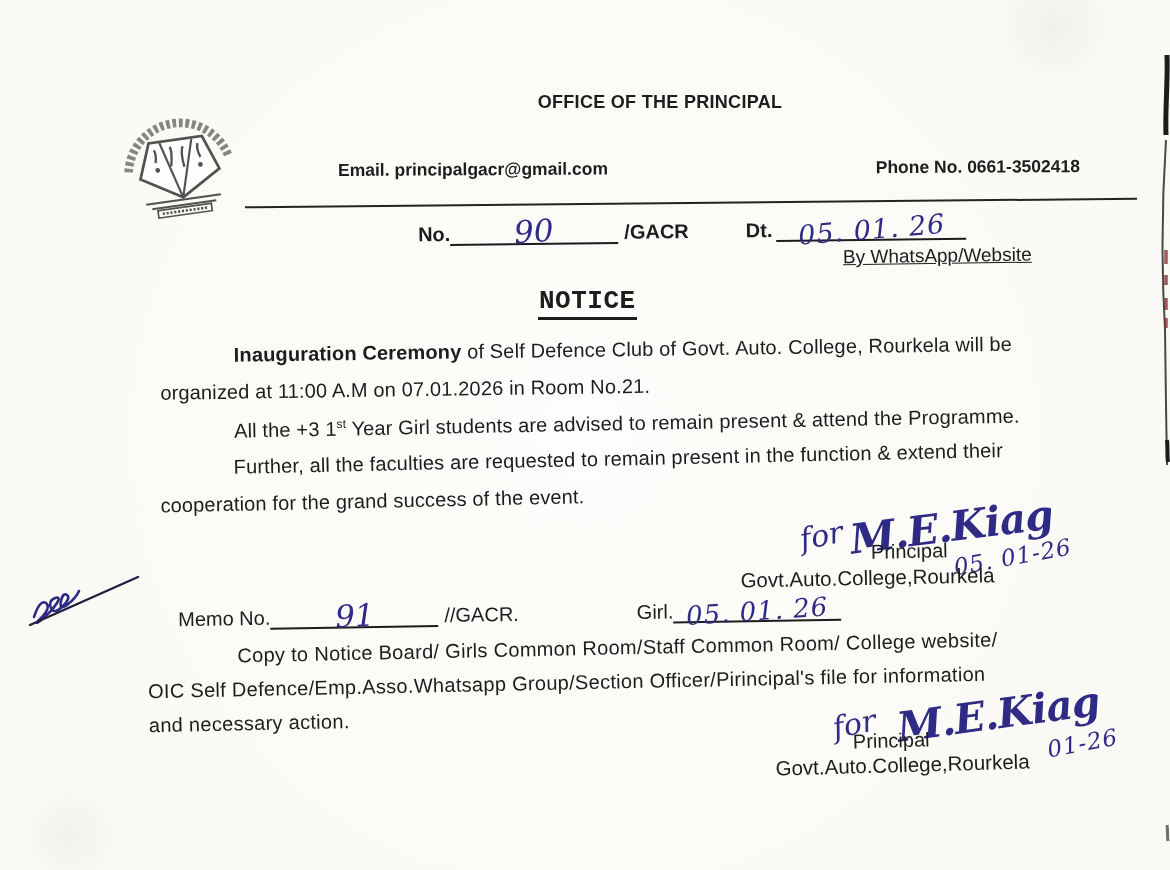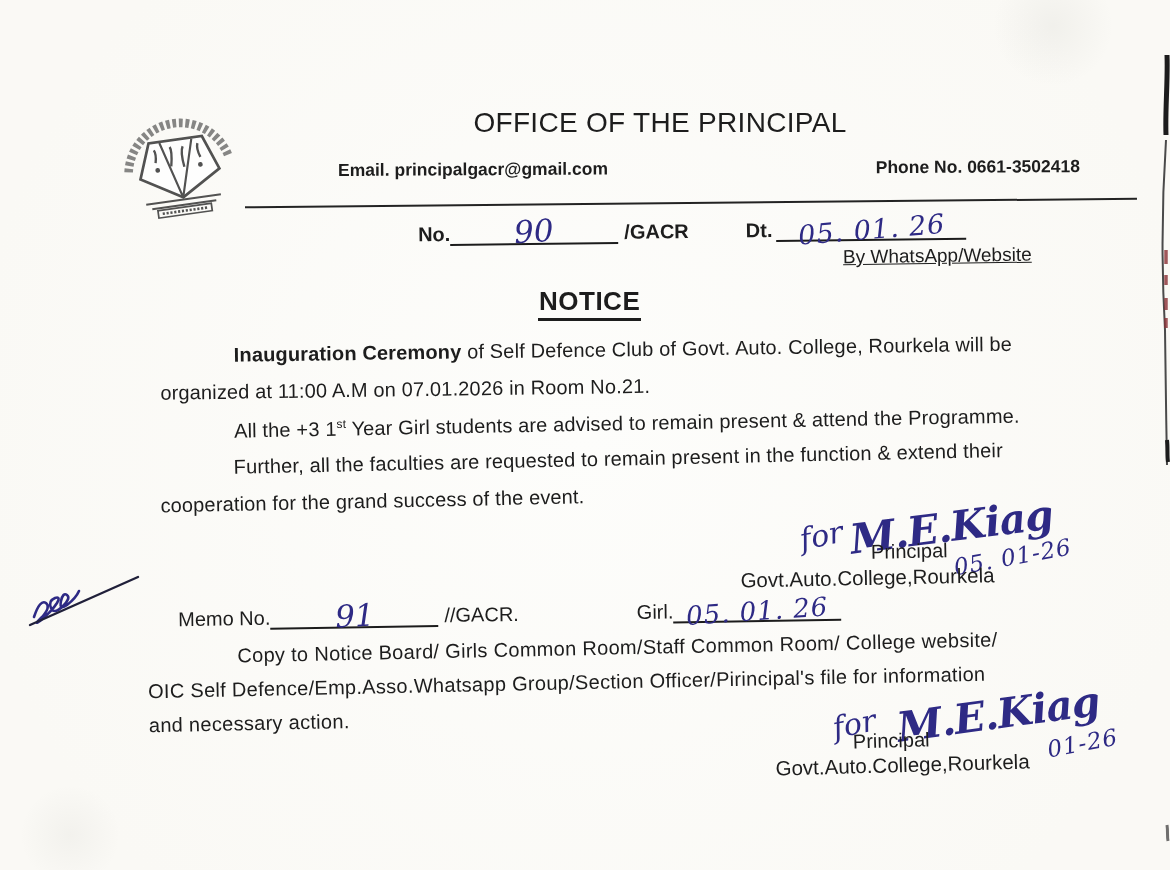--- a/index.html
+++ b/index.html
@@ -15,42 +15,42 @@
     font-family:"Liberation Sans", sans-serif;
     color:#1d1d1d;
   }
   .abs{position:absolute;}
   .bold{font-weight:bold;}
   .nowrap{white-space:nowrap;}
 
   
   .logo{left:108px;top:100px;width:140px;height:120px;transform:rotate(-8deg);opacity:.88;}
   .hdr{left:265px;top:92px;width:790px;text-align:center;}
-  .hdr-office{font-size:28px;font-weight:normal;letter-spacing:.3px;margin-top:15px;}
+  .hdr-office{font-size:18px;font-weight:bold;letter-spacing:.3px;}
   .hdr-college{font-size:21px;font-weight:bold;margin-top:3px;letter-spacing:.2px;}
   .contact{left:338px;top:158px;width:742px;display:flex;justify-content:space-between;
     font-size:17.5px;font-weight:bold;transform:rotate(-.3deg);}
   .rule{left:245px;top:202px;width:892px;height:2.4px;background:#232323;transform:rotate(-.55deg);}
 
   
   .refrow{left:418px;top:210px;display:flex;align-items:flex-end;font-size:20px;font-weight:bold;
     transform:rotate(-.7deg);white-space:nowrap;}
   .wline{display:inline-block;border-bottom:2px solid #1c1c1c;text-align:center;line-height:1;}
   .ink{color:#2e2a85;font-family:"DejaVu Serif", serif;font-style:italic;font-weight:normal;}
   .no-cell{width:168px;}
   .no-cell .ink{display:inline-block;font-size:31px;transform:rotate(-3deg);position:relative;top:4px;}
   .dt-cell{width:190px;margin-left:4px;}
   .dt-cell .ink{display:inline-block;font-size:27px;letter-spacing:1px;transform:rotate(-4deg);position:relative;top:4px;}
   .gacr{margin-left:6px;}
   .dtlab{margin-left:57px;}
   .transmission{left:843px;top:245px;font-size:19px;text-decoration:underline;transform:rotate(-.8deg);}
 
   
   .title{left:538px;top:286px;font-size:26px;font-weight:bold;letter-spacing:.5px;
-    border-bottom:3px solid #1d1d1d;padding:0 1px 1px 1px;}
+    border-bottom:3px solid #1d1d1d;padding:0 1px 1px 1px;font-family:Liberation Mono, monospace;}
 
   
   .para{font-size:20px;line-height:37px;letter-spacing:.15px;}
   .p1{left:160px;top:331px;width:960px;transform:rotate(-.8deg);}
   .indent{padding-left:74px;}
   .p2{left:160px;top:400px;width:980px;transform:rotate(-1.1deg);}
   .p3{left:160px;top:440px;width:960px;transform:rotate(-1.25deg);}
   sup{font-size:12px;}
 
   

